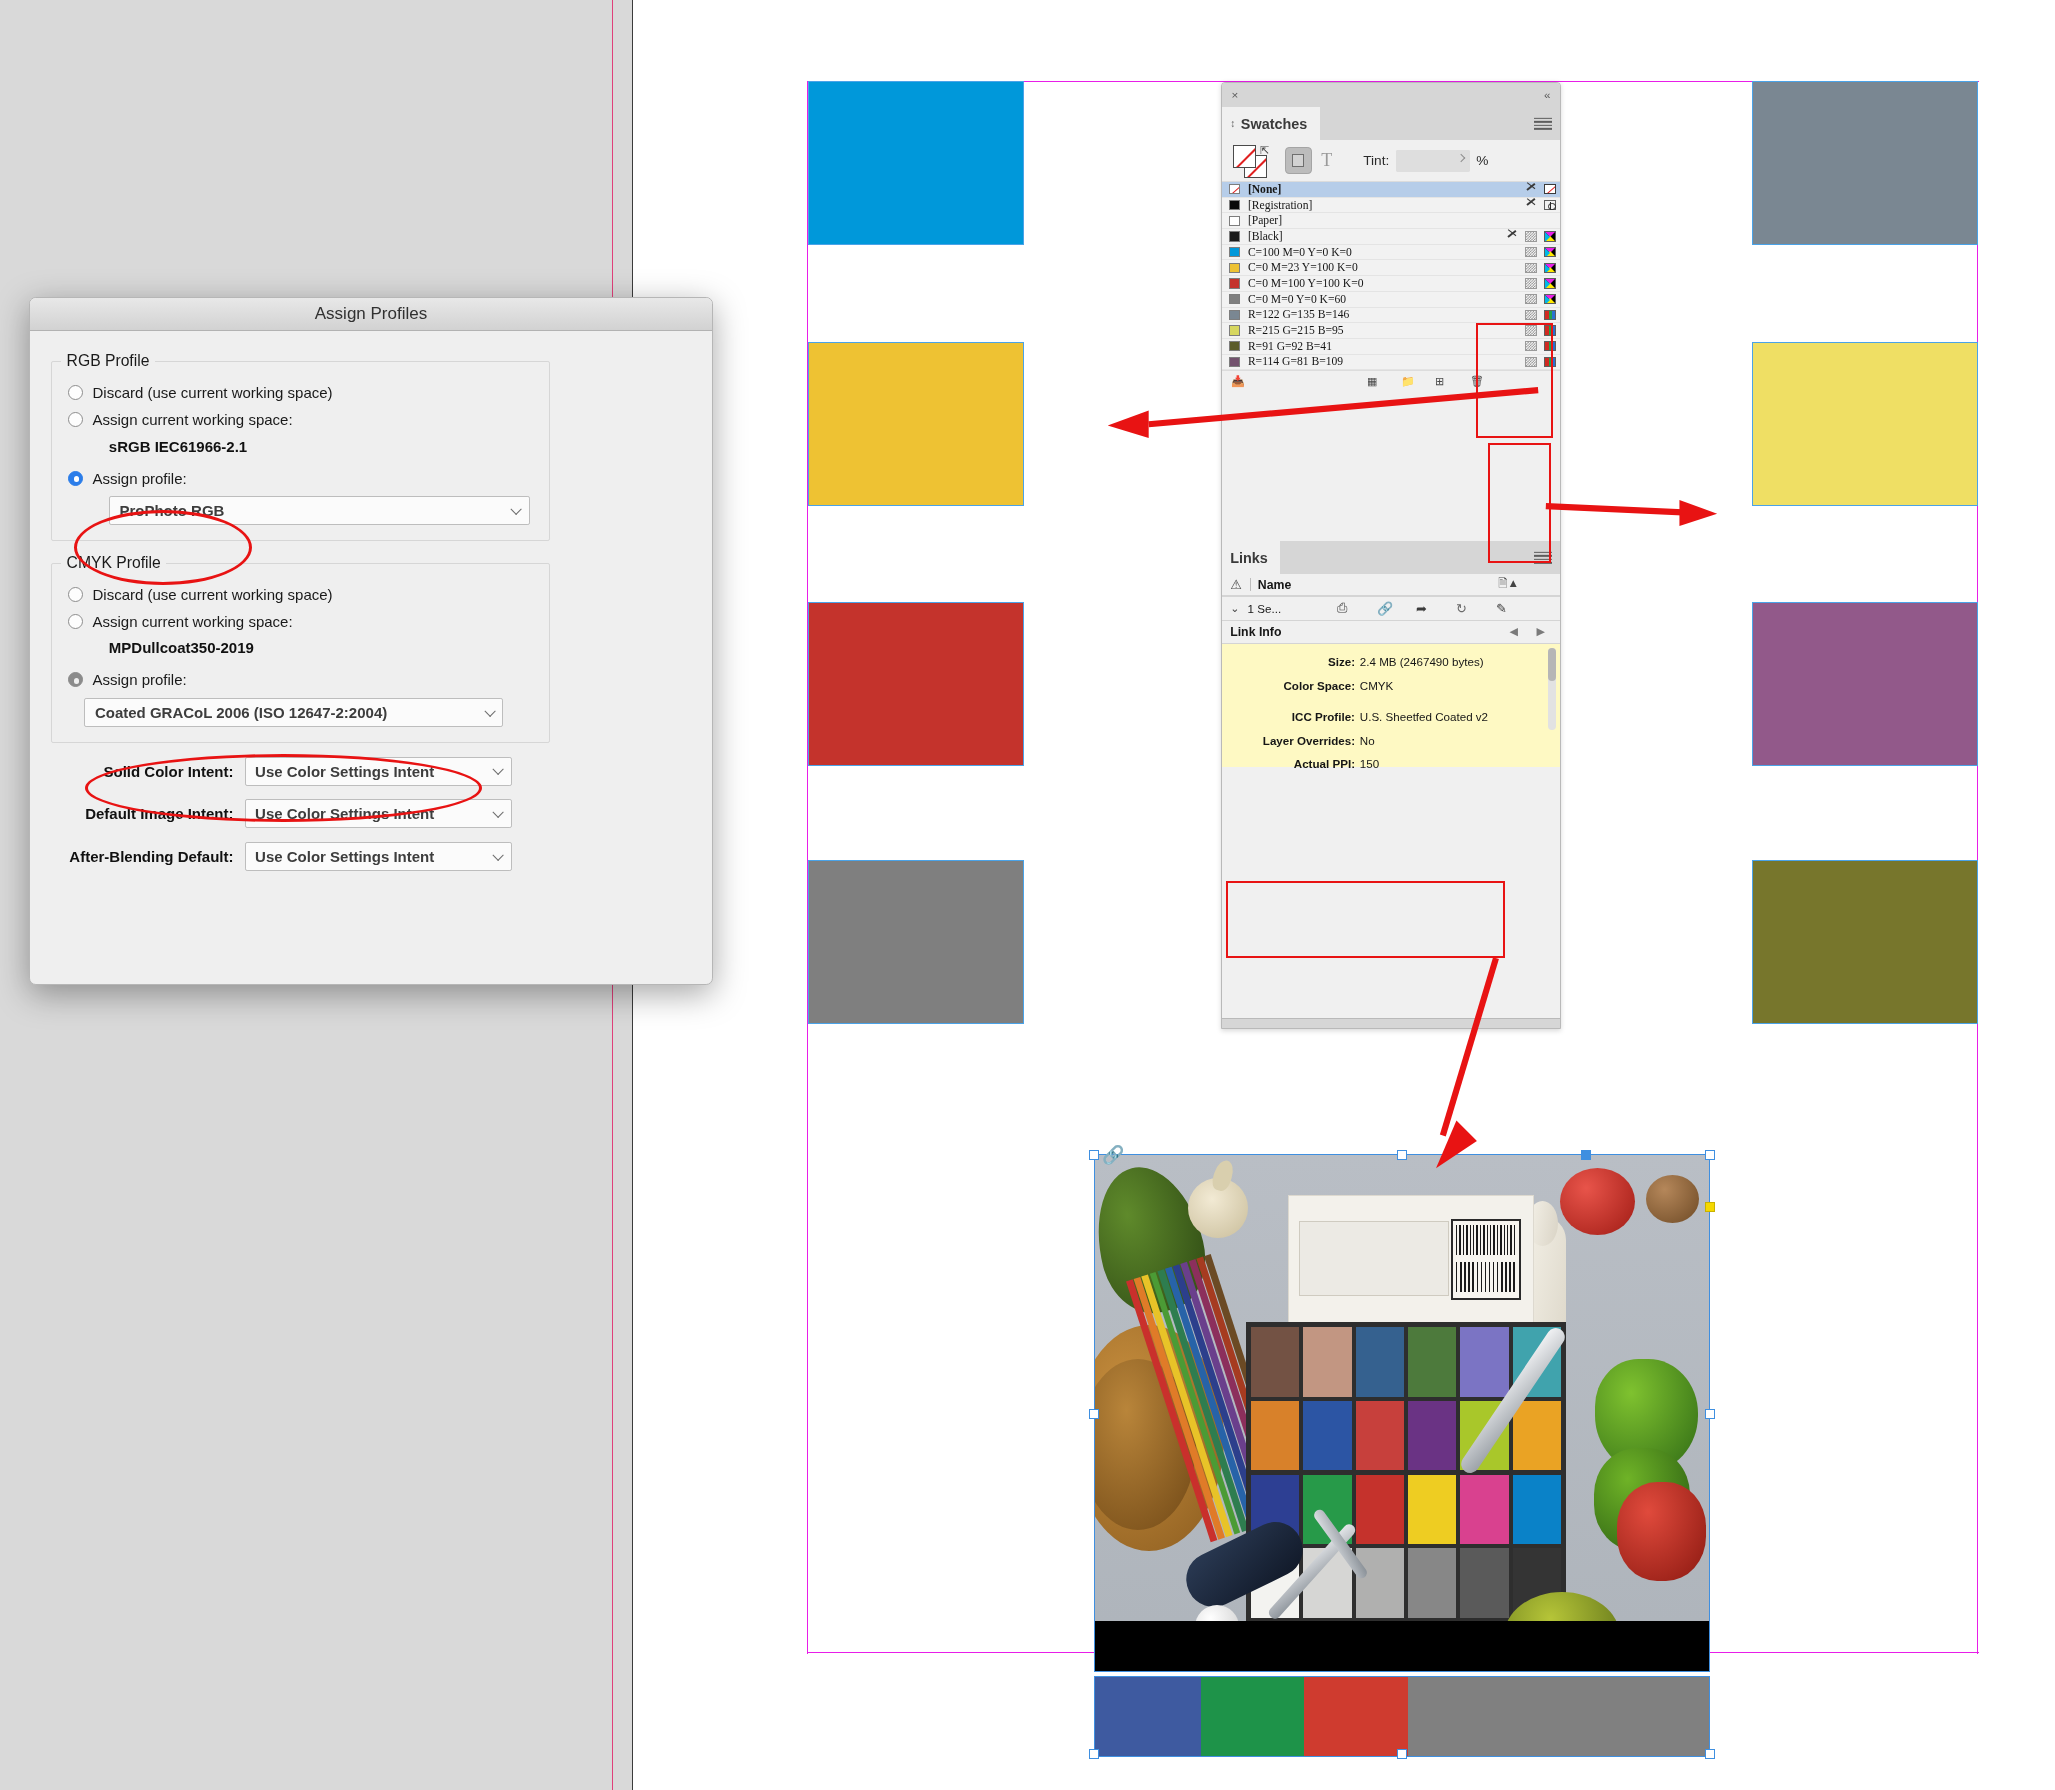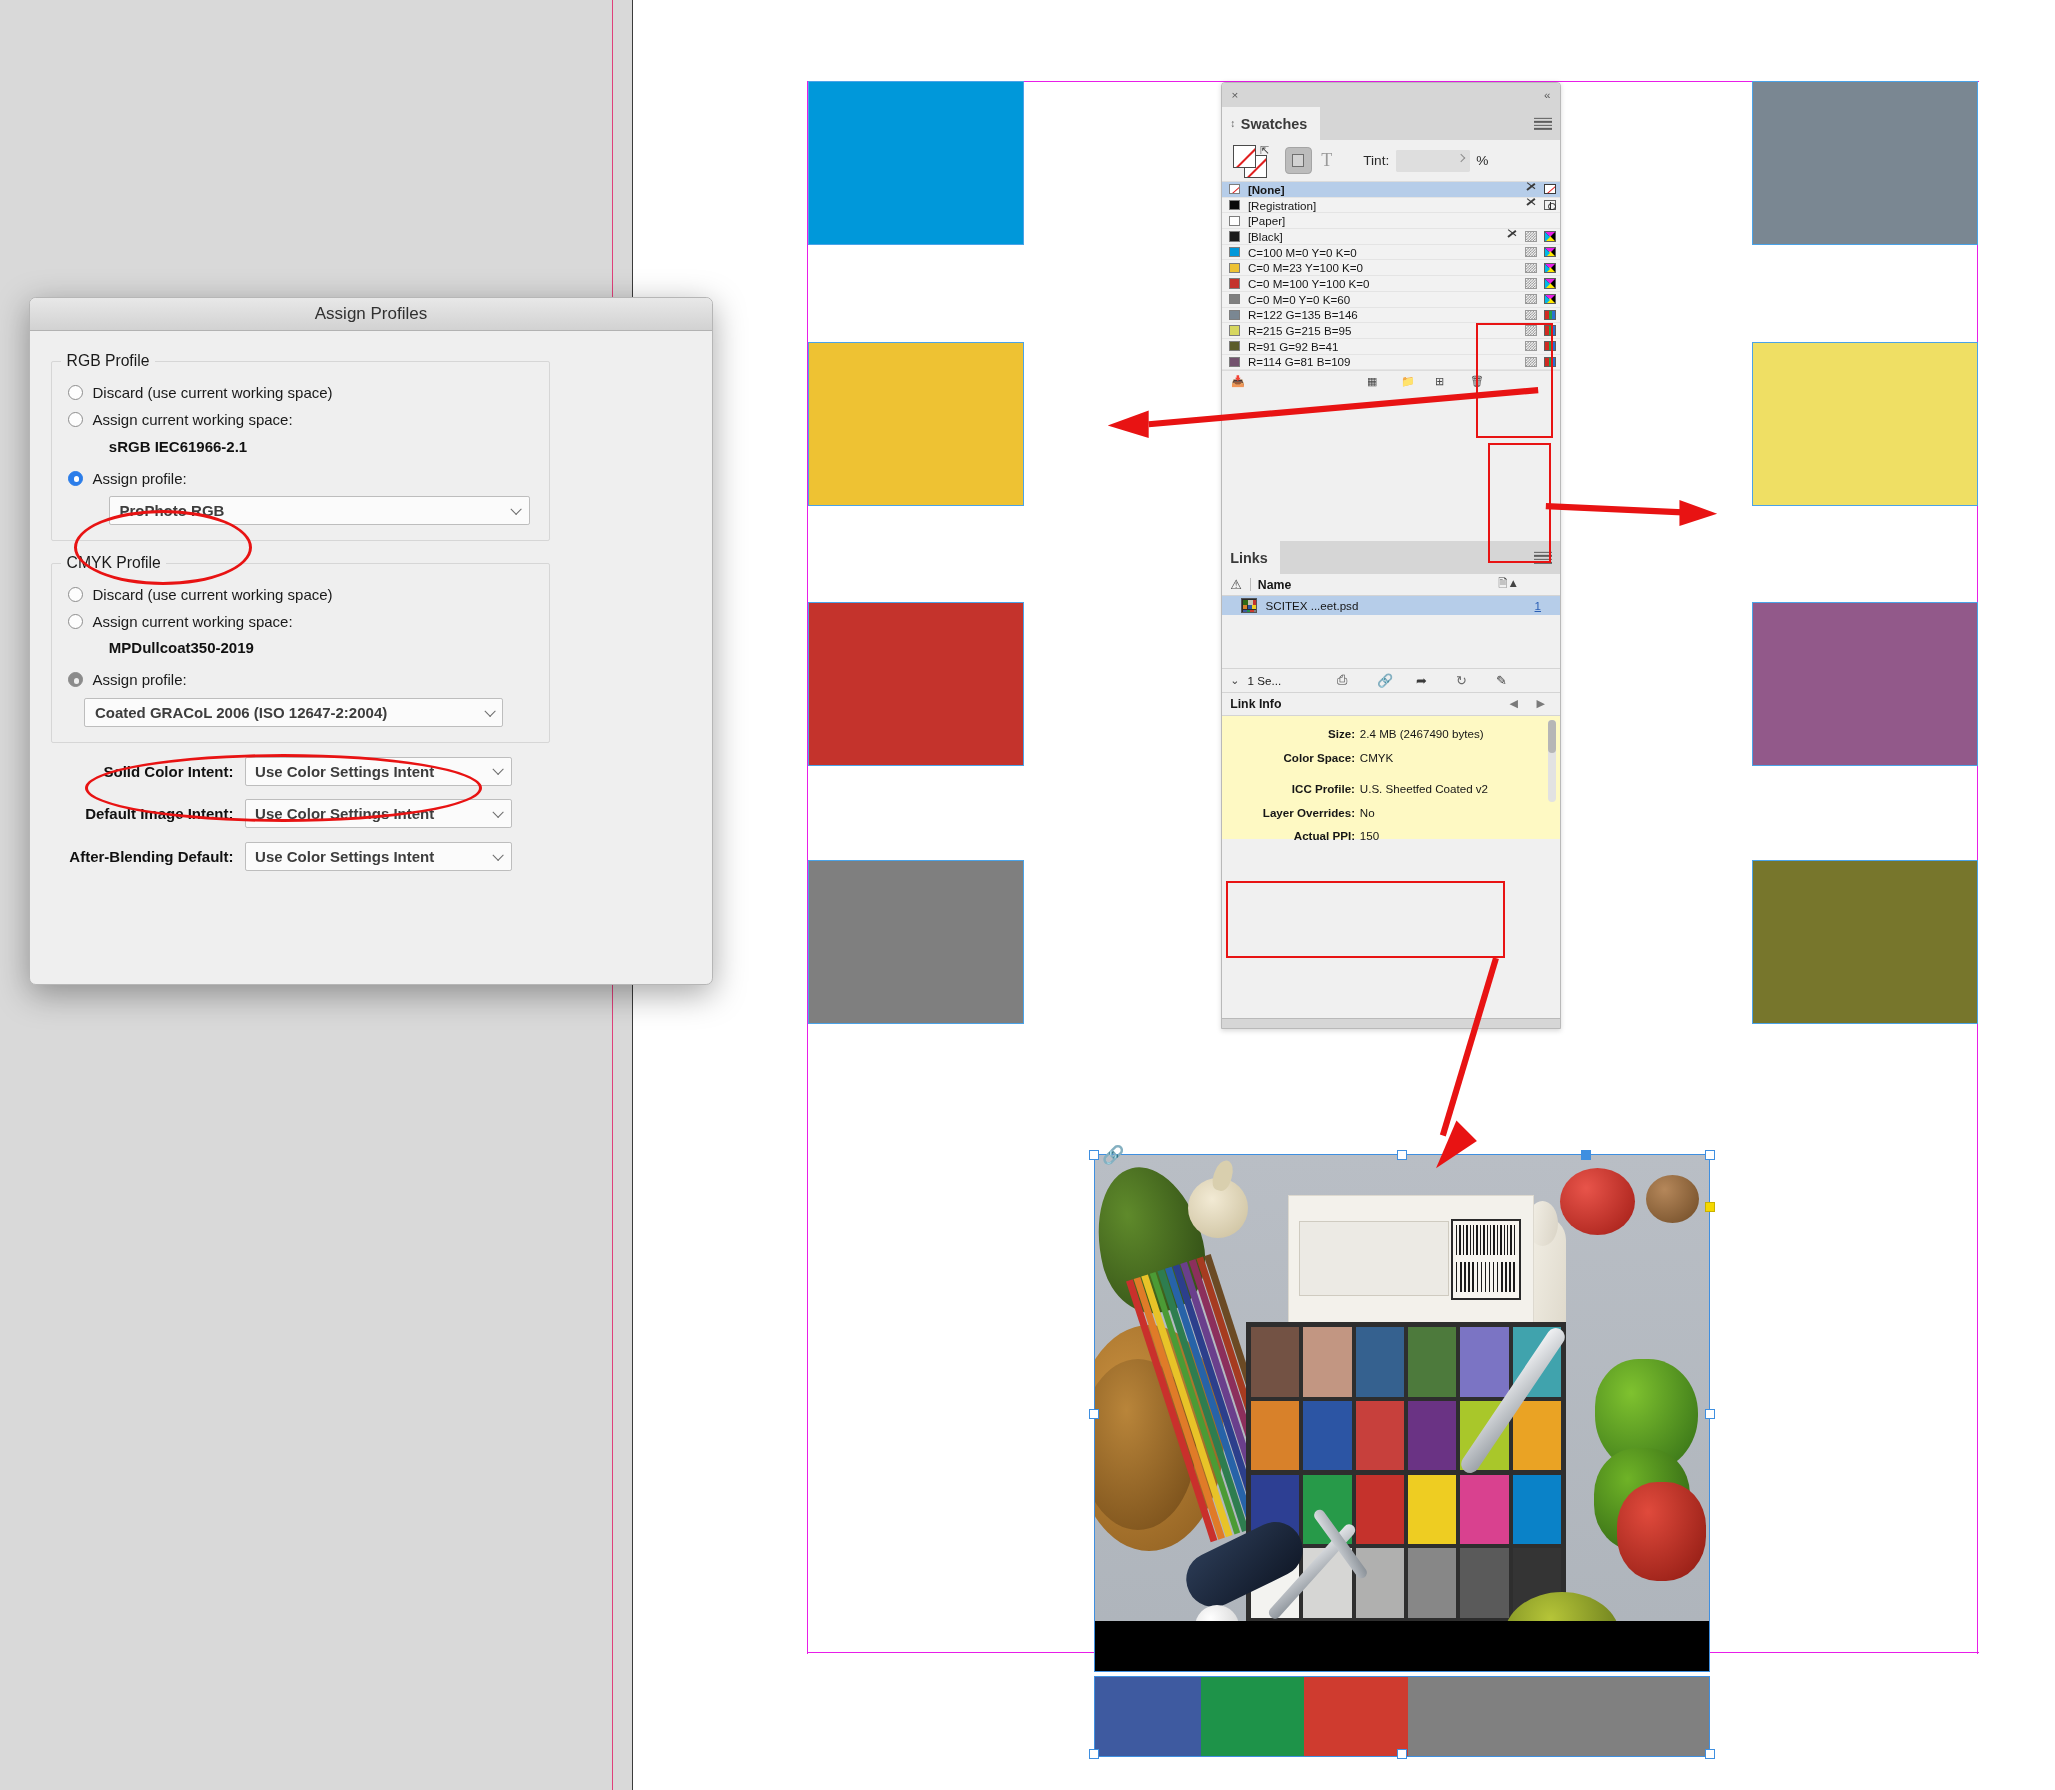--- a/index.html
+++ b/index.html
@@ -209,21 +209,21 @@
     border-bottom:0.7px solid #e4e4e4; padding:0 5.5px 0 6.8px;
     position:relative;
   }
   .swatch-row.selected { background:#b6cde9; }
   .sw-chip { width:11.6px; height:10.3px; border:0.7px solid #7d7d7d; flex:0 0 auto; }
   .sw-chip.none-chip { background:#fff; position:relative; overflow:hidden; }
   .sw-chip.none-chip:after {
     content:''; position:absolute; left:-2.1px; top:4.1px; width:18px; height:1.4px;
     background:#e02020; transform:rotate(-41deg);
   }
-  .sw-name { font-size:11.6px; color:#161616; margin-left:7.5px; white-space:nowrap; }
+  .sw-name { font-size:11.6px; color:#161616; margin-left:7.5px; white-space:nowrap;font-family:Liberation Serif, serif; }
   .sw-name.bold { font-weight:bold; }
   .sw-icons { position:absolute; right:4.1px; display:flex; align-items:center; gap:7.5px; }
   .ic { width:11.6px; height:10.3px; flex:0 0 auto; }
   .ic-checker {
     background-image:
       linear-gradient(45deg,#8c8c8c 25%,transparent 25%,transparent 75%,#8c8c8c 75%),
       linear-gradient(45deg,#8c8c8c 25%,transparent 25%,transparent 75%,#8c8c8c 75%);
     background-size:2.7px 2.7px; background-position:0 0,1.4px 1.4px;
     background-color:#f4f4f4; border:0.7px solid #9a9a9a;
   }
@@ -775,38 +775,20 @@
         </div>
     </div>
 
     <div id="links-col-head">
       <span style="font-size:13px;color:#444;">⚠</span>
       <span style="margin-left:8.2px;border-left:0.7px solid #bdbdbd;height:13.7px;"></span>
       <span style="font-size:12.3px;font-weight:bold;color:#161616;margin-left:6.8px;">Name</span>
       <span style="position:absolute;right:41px;font-size:11.6px;color:#444;">🗎▲</span>
     </div>
 
-    <div id="links-list">
-      <div class="link-row">
-        <span class="link-thumb">
-          <span style="position:absolute;left:0.7px;top:0.7px;width:5.5px;height:5.5px;background:#2f6a15"></span>
-          <span style="position:absolute;left:6.2px;top:0.7px;width:4.8px;height:5.5px;background:#c8c2b0"></span>
-          <span style="position:absolute;left:11px;top:0.7px;width:4.8px;height:5.5px;background:#c4332c"></span>
-          <span style="position:absolute;left:0.7px;top:6.2px;width:4.8px;height:4.1px;background:#d8812a"></span>
-          <span style="position:absolute;left:5.5px;top:6.2px;width:4.8px;height:4.1px;background:#2c55a4"></span>
-          <span style="position:absolute;left:10.3px;top:6.2px;width:5.5px;height:4.1px;background:#eecd22"></span>
-          <span style="position:absolute;left:0.7px;top:11px;width:4.1px;height:3.4px;background:#3e5aa0"></span>
-          <span style="position:absolute;left:4.8px;top:11px;width:3.4px;height:3.4px;background:#1e9349"></span>
-          <span style="position:absolute;left:8.2px;top:11px;width:3.4px;height:3.4px;background:#cf3b2f"></span>
-          <span style="position:absolute;left:11.6px;top:11px;width:4.1px;height:3.4px;background:#808080"></span>
-        </span>
-        <span class="link-name">SCITEX ...eet.psd</span>
-        <span class="link-page">1</span>
-      </div>
-    </div>
 
     <div id="links-footer">
       <span style="font-size:11px;color:#444;">⌄</span>
       <span style="font-size:11.6px;color:#161616;margin-left:8.2px;">1 Se...</span>
       <span style="position:absolute;left:115px;font-size:13px;color:#3a3a3a;">⎙</span>
       <span style="position:absolute;left:155px;font-size:13px;color:#3a3a3a;">🔗</span>
       <span style="position:absolute;left:194px;font-size:13px;color:#3a3a3a;">➦</span>
       <span style="position:absolute;left:234px;font-size:13px;color:#6b6b6b;">↻</span>
       <span style="position:absolute;left:274px;font-size:13px;color:#3a3a3a;">✎</span>
     </div>

